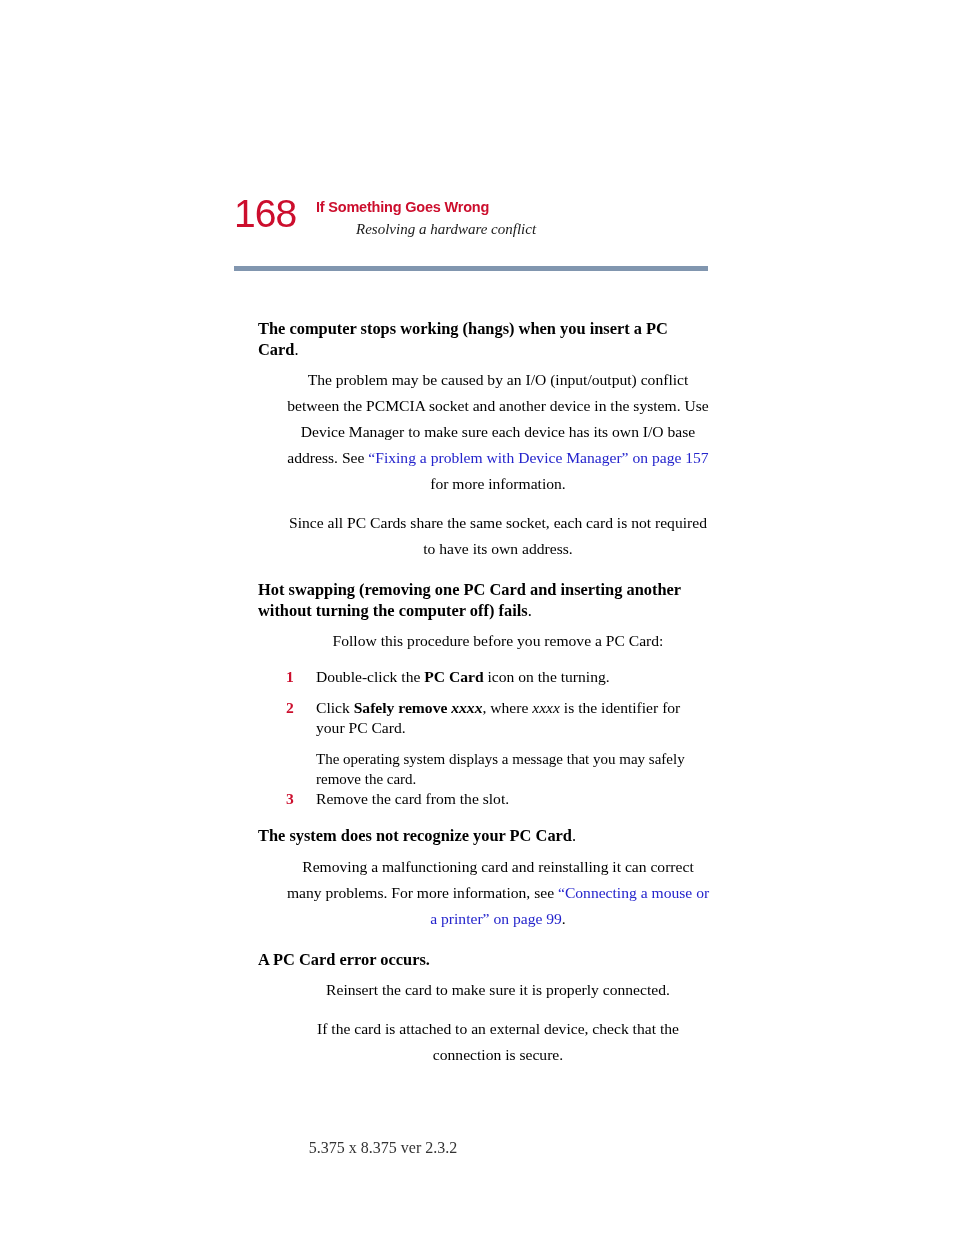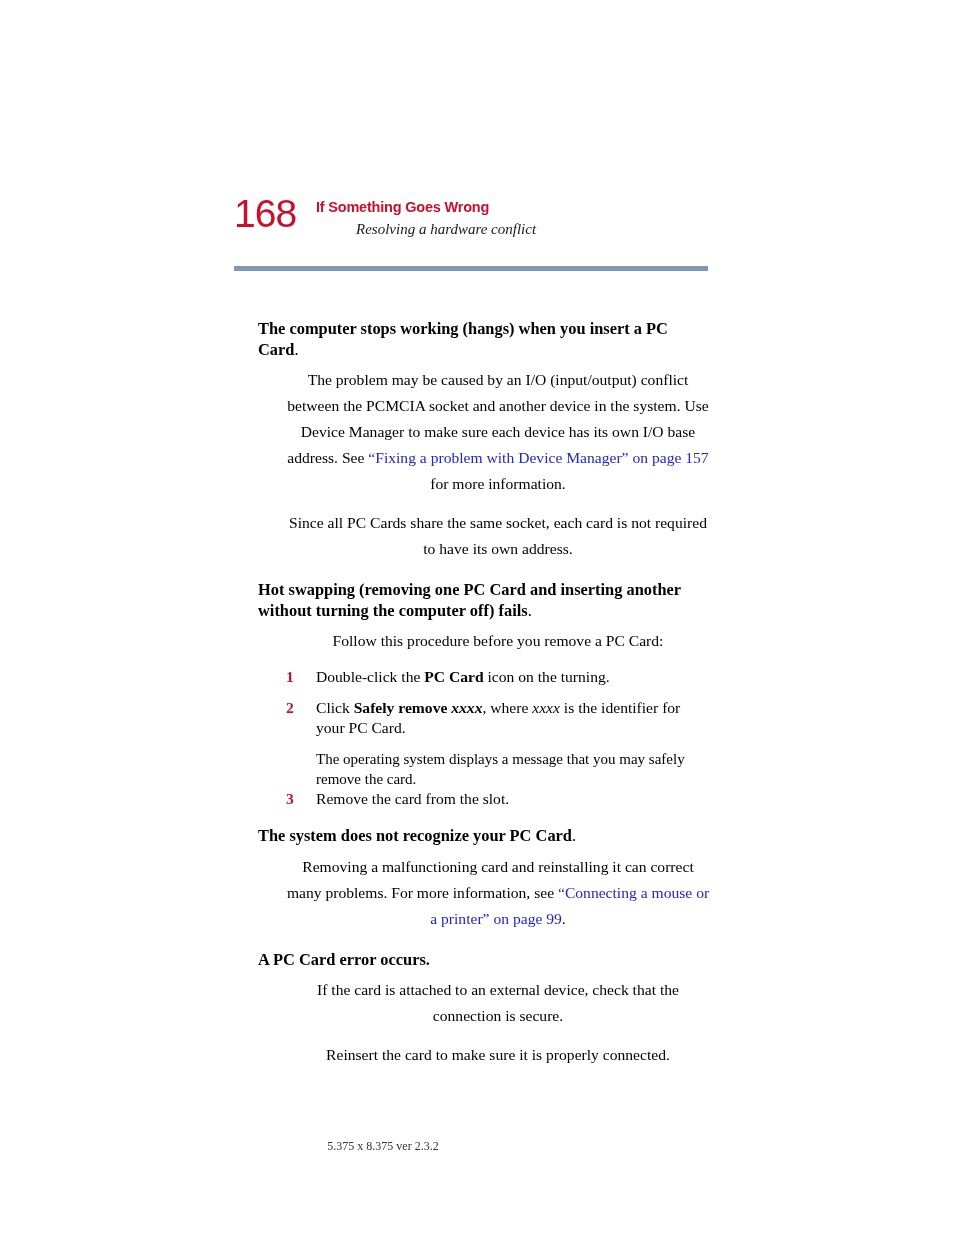--- a/index.html
+++ b/index.html
@@ -141,21 +141,21 @@
   .link { color: #2424CC; }
 
   
   .page-footer {
     position: absolute;
     left: 0;
     top: 1139px;
     width: 766px;
     text-align: center;
     font-family: "Liberation Serif", serif;
-    font-size: 12px;
+    font-size: 16px;
     color: #333;
   }
 </style>
 </head>
 <body>
 
 <div class="page">
 
   <div class="page-header">
     <div class="page-number">168</div>
@@ -182,20 +182,20 @@
           <div class="step-note">The operating system displays a message that you may safely remove the card.</div>
           <div class="step-item"><span class="step-num">3</span><span><span>Remove the card from the slot.</span></span></div>
         </div>
       </div>
       <div class="sec-block">
         <h2 class="section-head"><span>The system does not recognize your PC Card</span><span style="font-weight: normal;">.</span></h2>
         <p class="body-para"><span>Removing a malfunctioning card and reinstalling it can correct many problems. For more information, see </span><span class="link">“Connecting a mouse or a printer” on page 99</span><span>.</span></p>
       </div>
       <div class="sec-block">
         <h2 class="section-head"><span>A PC Card error occurs.</span></h2>
+        <p class="body-para"><span>Reinsert the card to make sure it is properly connected.</span></p>
         <p class="body-para"><span>If the card is attached to an external device, check that the connection is secure.</span></p>
-        <p class="body-para"><span>Reinsert the card to make sure it is properly connected.</span></p>
       </div>
     </div>
 
   <div class="page-footer">5.375 x 8.375 ver 2.3.2</div>
 
 </div>
 
 </body></html>

